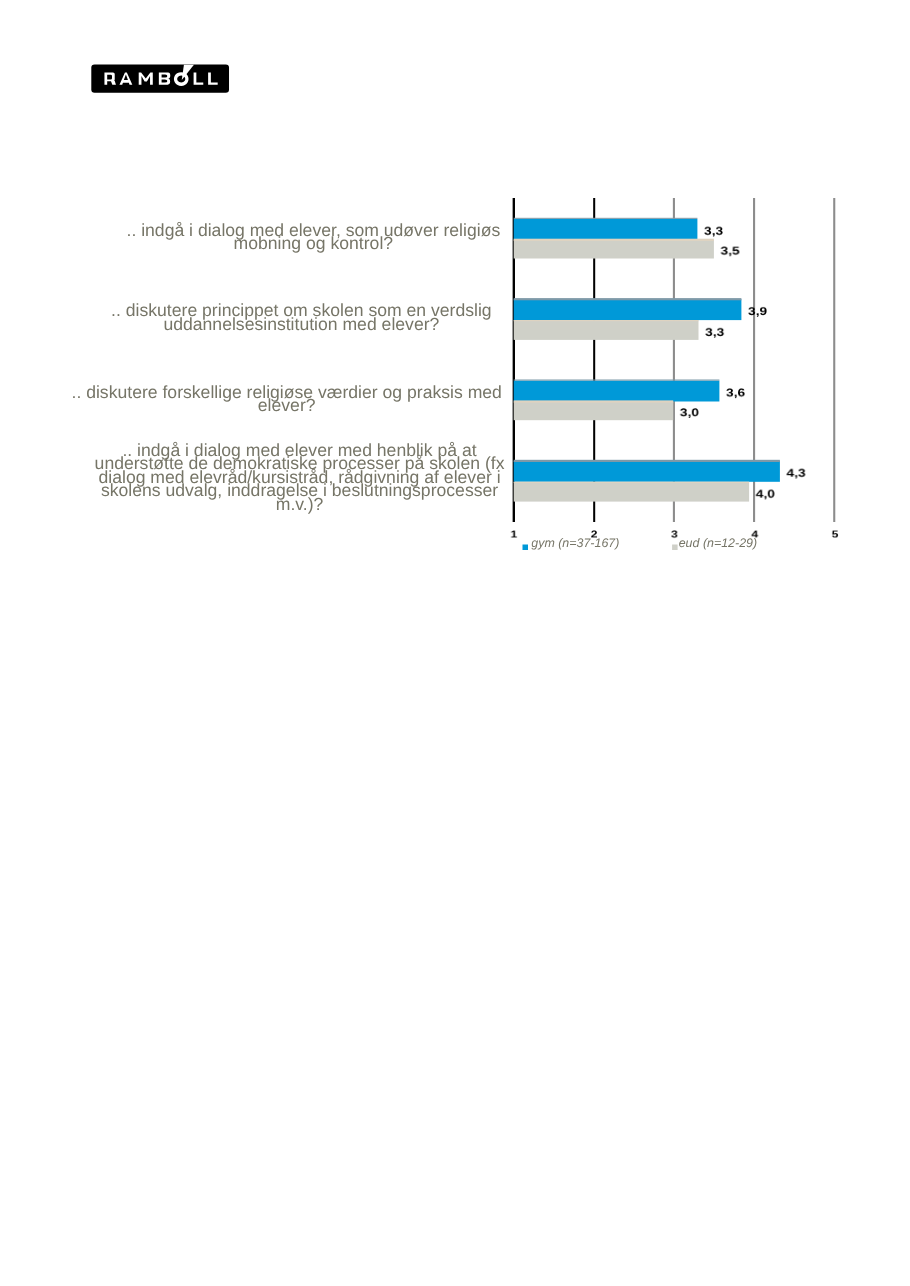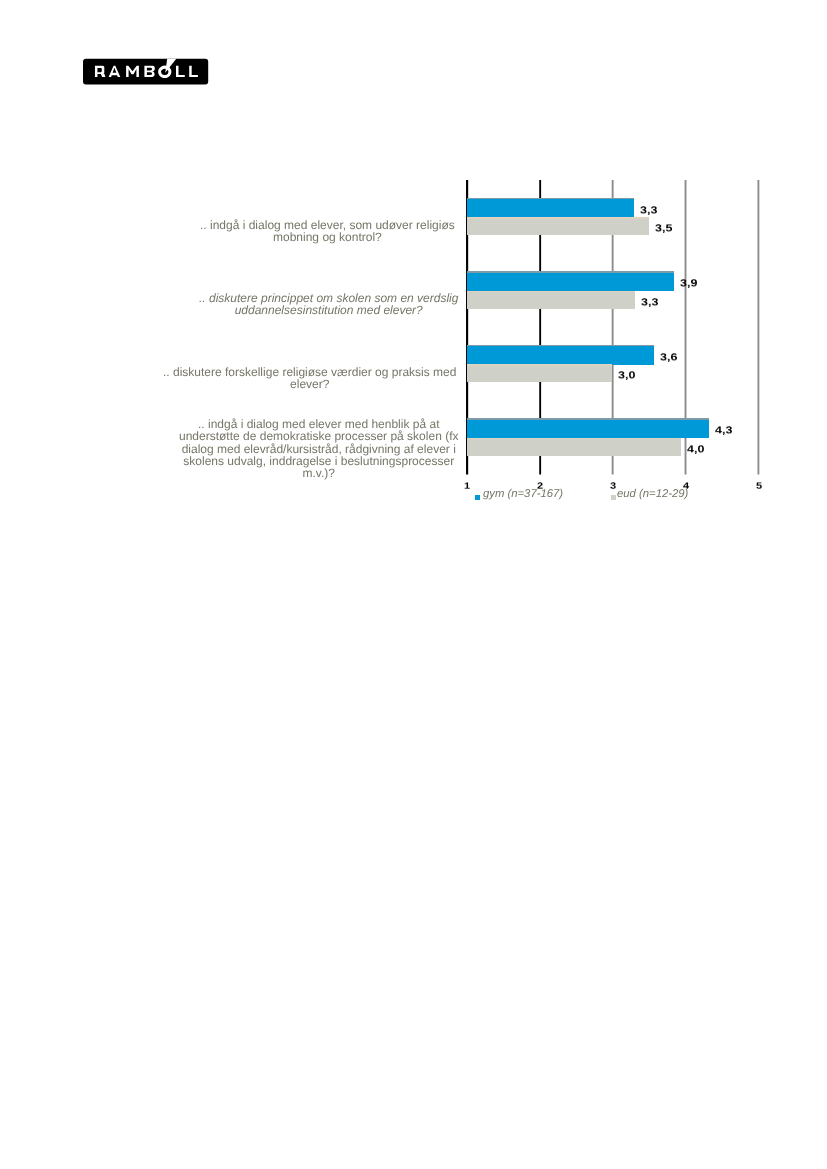--- a/index.html
+++ b/index.html
@@ -20,25 +20,24 @@
   .grid-svg{position:absolute;left:0;top:0;}
 
   .bar{position:absolute;}
   .bar-edge{position:absolute;}
 
   .cat-label{
     position:absolute;
     display:inline-block;
     text-align:center;
     color:#767567;
-    font-size:12px;
+    font-size:16px;
     line-height:12.3px;
     white-space:pre-line;
     will-change:transform;
-    margin-top:14px;
   }
   .val-label{
     position:absolute;
     color:#000;
     font-size:12.5px;
     font-weight:bold;
     line-height:12.5px;
     white-space:nowrap;
     transform-origin:left center;
     transform:scaleY(0.82);
@@ -89,21 +88,21 @@
         <div class="bar-edge" style="left:467px;top:217.15px;width:182.19px;height:1.45px;background:#DFD3C0;"></div>
         <div class="val-label" style="left:655.39px;top:222.25px;">3,5</div>
         <div class="cat-label" style="right:372.10px;top:216.85px;transform:translateY(-50%);">.. indgå i dialog med elever, som udøver religiøs
 mobning og kontrol?</div>
         <div class="bar" style="left:467px;top:272.05px;width:206.97px;height:19.30px;background:#0099D8;"></div>
         <div class="bar-edge" style="left:467px;top:271.35px;width:206.97px;height:1.45px;background:#7E99A8;"></div>
         <div class="val-label" style="left:680.17px;top:277.40px;">3,9</div>
         <div class="bar" style="left:467px;top:291.35px;width:167.61px;height:17.40px;background:#CFD0C8;"></div>
         <div class="bar-edge" style="left:467px;top:290.65px;width:167.61px;height:1.45px;background:#DFD3C0;"></div>
         <div class="val-label" style="left:640.81px;top:295.75px;">3,3</div>
-        <div class="cat-label" style="right:369px;top:290.35px;transform:translateY(-50%);font-style:italic;">.. diskutere princippet om skolen som en verdslig
+        <div class="cat-label" style="right:380px;top:290.35px;transform:translateY(-50%);">.. diskutere princippet om skolen som en verdslig
 uddannelsesinstitution med elever?</div>
         <div class="bar" style="left:467px;top:345.55px;width:186.56px;height:19.30px;background:#0099D8;"></div>
         <div class="bar-edge" style="left:467px;top:344.85px;width:186.56px;height:1.45px;background:#7E99A8;"></div>
         <div class="val-label" style="left:659.76px;top:350.90px;">3,6</div>
         <div class="bar" style="left:467px;top:364.85px;width:145.02px;height:17.40px;background:#CFD0C8;"></div>
         <div class="bar-edge" style="left:467px;top:364.15px;width:145.02px;height:1.45px;background:#DFD3C0;"></div>
         <div class="val-label" style="left:618.22px;top:369.25px;">3,0</div>
         <div class="cat-label" style="right:371px;top:363.85px;transform:translateY(-50%);">.. diskutere forskellige religiøse værdier og praksis med
 elever?</div>
         <div class="bar" style="left:467px;top:419.05px;width:241.95px;height:19.30px;background:#0099D8;"></div>

